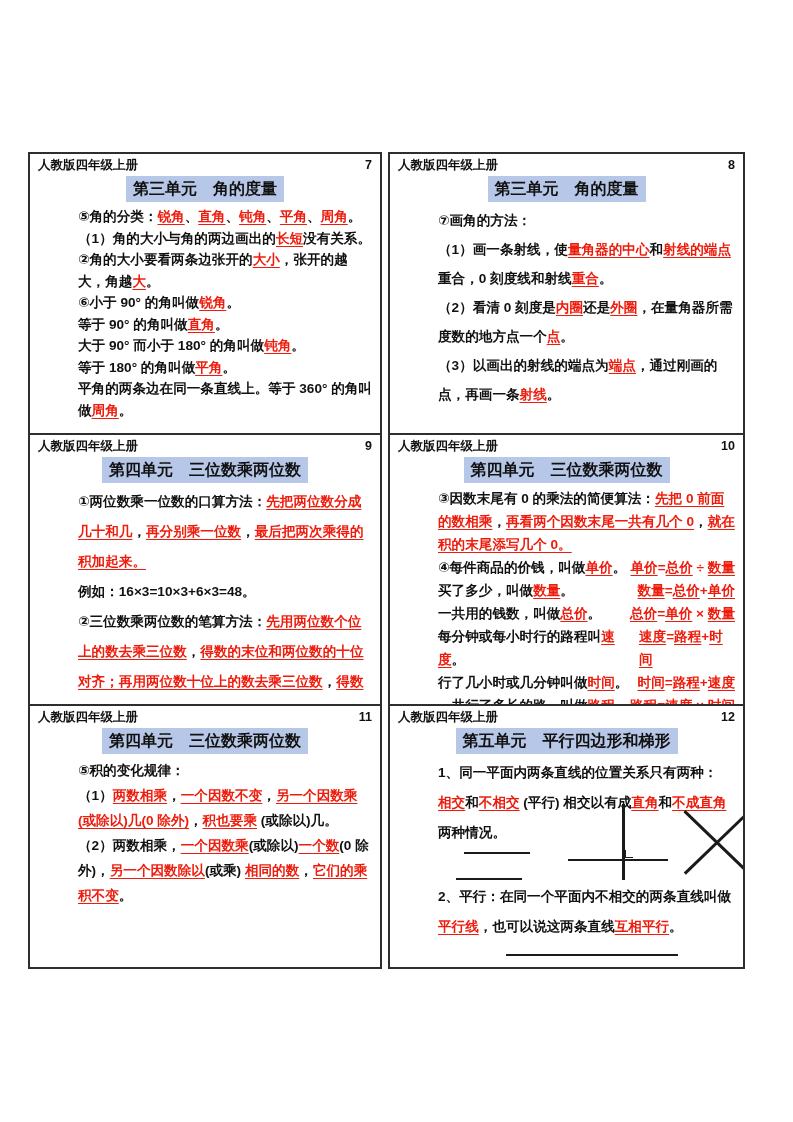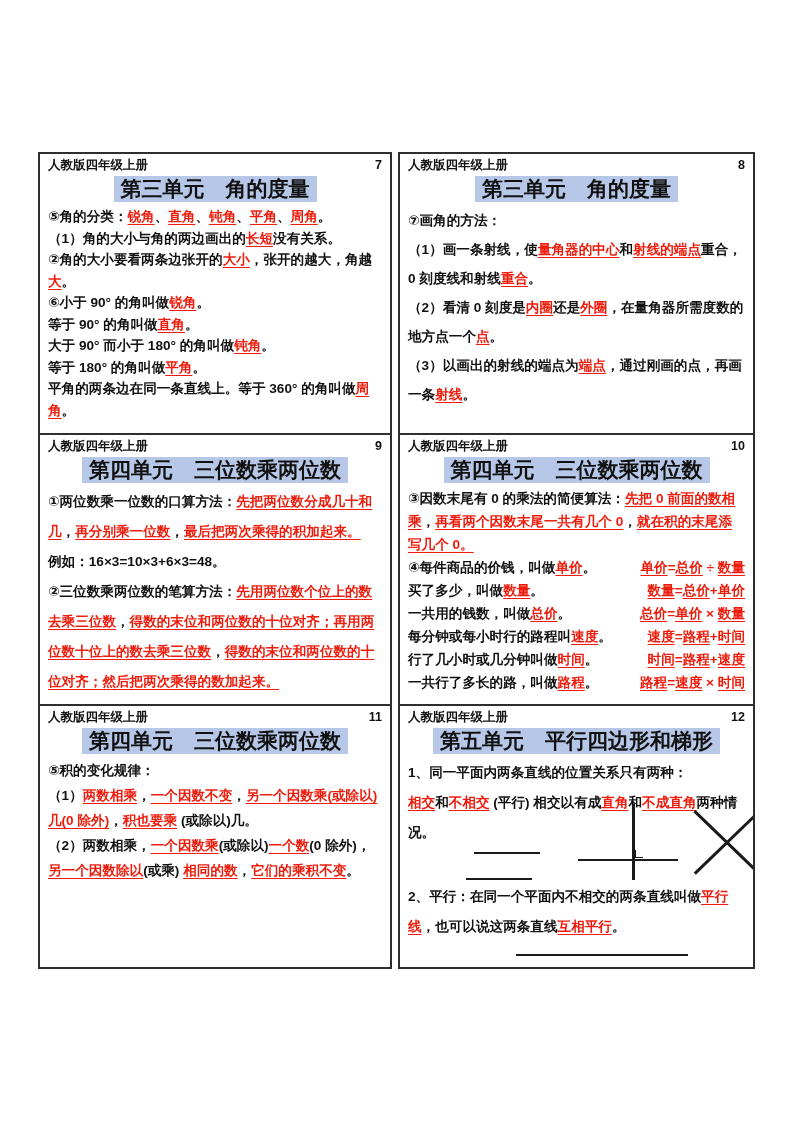--- a/index.html
+++ b/index.html
@@ -1,26 +1,26 @@
 <!DOCTYPE html>
 <html><head>
 <meta charset="utf-8">
 <style>
   html,body{margin:0;padding:0;background:#ffffff;}
   body{width:793px;height:1122px;position:relative;font-family:"Liberation Sans","DejaVu Sans",sans-serif;font-weight:700;color:#111;}
-  #sheet{position:absolute;left:38px;top:152px;width:717px;display:grid;grid-template-columns:354px 357px;column-gap:6px;}
+  #sheet{position:absolute;left:28px;top:152px;width:717px;display:grid;grid-template-columns:354px 357px;column-gap:6px;}
   .panel{border:2px solid #2e2e2e;background:#fff;box-sizing:border-box;padding:3px 8px 0 8px;overflow:hidden;}
   .r1{height:283px;}
   .r2{height:273px;margin-top:-2px;}
   .r3{height:265px;margin-top:-2px;}
   .phead{display:flex;justify-content:space-between;align-items:baseline;font-size:12.5px;line-height:17px;}
-  .ptitle{text-align:center;margin:2px 0 4px 0;font-size:21px;line-height:24px;}
+  .ptitle{text-align:center;margin:2px 0 4px 0;font-size:16px;line-height:24px;}
   .ptitle .hl{background:#b7c7e7;padding:1px 7px;display:inline-block;}
   .content{font-size:13.6px;letter-spacing:0;}
-  .para{white-space:normal;}
+  .para{white-space:normal;margin-left:40px;}
   .split{display:flex;justify-content:space-between;align-items:center;}
   .red{color:#ee1c0c;}
   .u{text-decoration:underline;text-decoration-thickness:1.4px;text-underline-offset:3px;}
   
   .diag-row{display:flex;align-items:flex-end;gap:38px;height:58px;margin:-26px 0 2px 58px;}
   .hline{border-top:2.5px solid #1a1a1a;}
   .par-sm .hline{width:66px;}
   .par-sm .hline:first-child{margin-left:8px;margin-bottom:24px;}
   .perp{position:relative;width:100px;height:76px;margin-top:-18px;}
   .perp .v{position:absolute;left:54px;top:0;width:2.5px;height:76px;background:#1a1a1a;}

